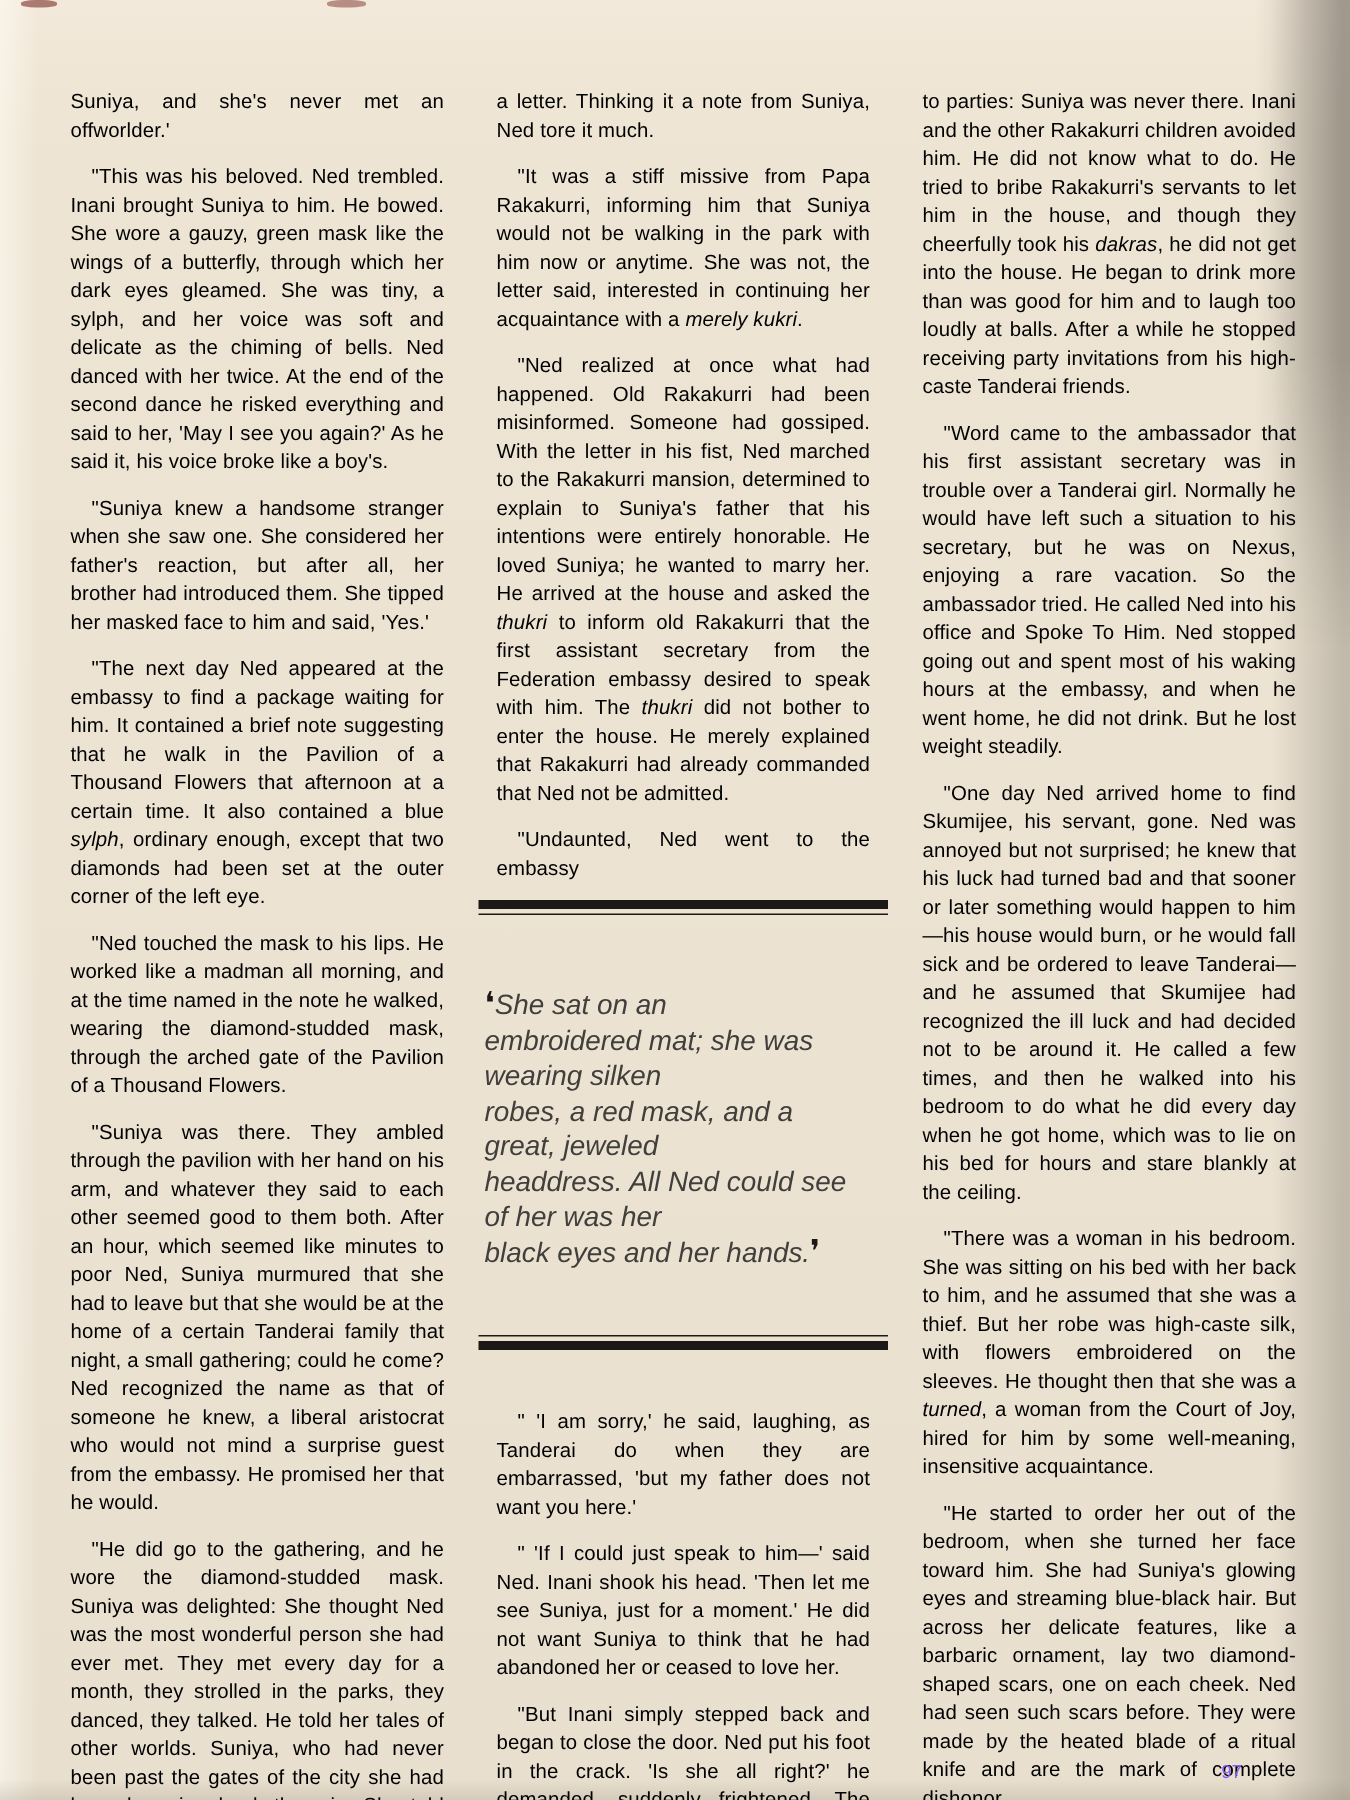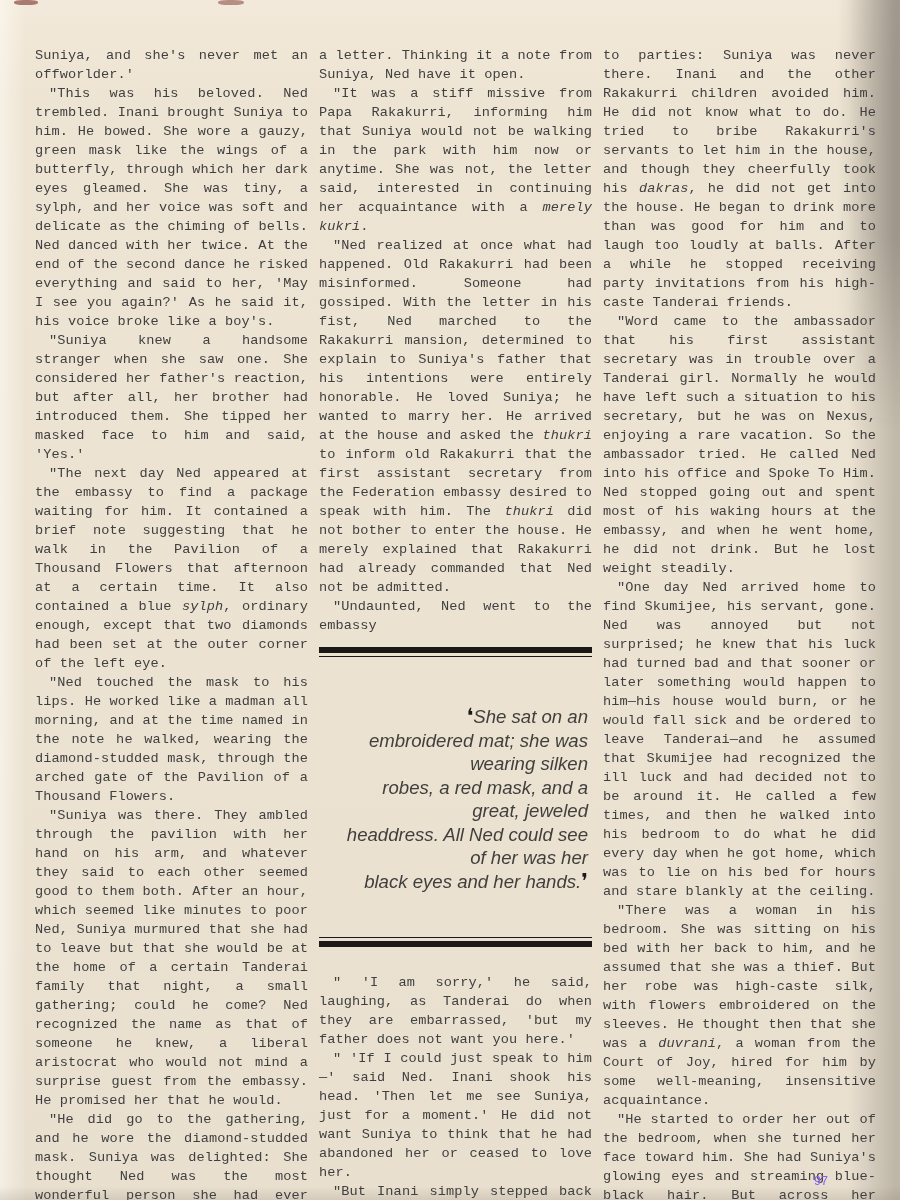--- a/index.html
+++ b/index.html
@@ -47,39 +47,38 @@
     left: 35px; top: 46px;
     width: 840px;
     display: flex;
     column-gap: 11px;
   }
   .col {
     width: 273px;
     flex: 0 0 273px;
   }
   .para {
-    margin: 0;
-    color: #404040;
+    margin: 12px;
+    color: #000000;
     font-size: 13.6px;
     line-height: 19px;
     text-align: justify;
     letter-spacing: 0.1px;
-    font-family: Liberation Mono, monospace;
   }
   .para.indent { text-indent: 14px; }
   .para i { font-style: italic; }
 
   .quote-sep { margin: 12px 0 0 0; }
   .sep-thick { height: 6px; background: #1c1817; }
   .sep-thin  { height: 1px; background: #1c1817; }
   .sep-gap   { height: 3px; }
 
   .pull-quote {
     margin: 48px 4px 44px 4px;
-    text-align: right;
+    text-align: left;
     font-style: italic;
     font-size: 18.6px;
     line-height: 23.5px;
     color: #413f3c;
   }
   .quote-mark {
     font-style: normal;
     font-size: 21px;
     color: #1c1817;
     line-height: 0;
@@ -109,21 +108,21 @@
       <p class="para indent">"This was his beloved. Ned trembled. Inani brought Suniya to him. He bowed. She wore a gauzy, green mask like the wings of a butterfly, through which her dark eyes gleamed. She was tiny, a sylph, and her voice was soft and delicate as the chiming of bells. Ned danced with her twice. At the end of the second dance he risked everything and said to her, 'May I see you again?' As he said it, his voice broke like a boy's.</p>
       <p class="para indent">"Suniya knew a handsome stranger when she saw one. She considered her father's reaction, but after all, her brother had introduced them. She tipped her masked face to him and said, 'Yes.'</p>
       <p class="para indent">"The next day Ned appeared at the embassy to find a package waiting for him. It contained a brief note suggesting that he walk in the Pavilion of a Thousand Flowers that afternoon at a certain time. It also contained a blue <i>sylph</i>, ordinary enough, except that two diamonds had been set at the outer corner of the left eye.</p>
       <p class="para indent">"Ned touched the mask to his lips. He worked like a madman all morning, and at the time named in the note he walked, wearing the diamond-studded mask, through the arched gate of the Pavilion of a Thousand Flowers.</p>
       <p class="para indent">"Suniya was there. They ambled through the pavilion with her hand on his arm, and whatever they said to each other seemed good to them both. After an hour, which seemed like minutes to poor Ned, Suniya murmured that she had to leave but that she would be at the home of a certain Tanderai family that night, a small gathering; could he come? Ned recognized the name as that of someone he knew, a liberal aristocrat who would not mind a surprise guest from the embassy. He promised her that he would.</p>
       <p class="para indent">"He did go to the gathering, and he wore the diamond-studded mask. Suniya was delighted: She thought Ned was the most wonderful person she had ever met. They met every day for a month, they strolled in the parks, they danced, they talked. He told her tales of other worlds. Suniya, who had never been past the gates of the city she had been born in, drank them in. She told him of her family, her brothers and sisters, her father, who was, she said sadly, quite strict, and her grandmother, the family's true head, the puissant, inaccessible Chiyasathi Rakakurri. Inani, who thought his father's attitude toward offworlders too parochial, saw no harm in this. Perhaps he was wrong. But he saw his little sister bloom like a rose when Ned entered the room, and he could not say to her, 'You should not see so much of him.'</p>
     </div>
 
   <div class="col">
     <div>
-        <p class="para">a letter. Thinking it a note from Suniya, Ned have it open.</p>
+        <p class="para">a letter. Thinking it a note from Suniya, Ned tore it much.</p>
         <p class="para indent">"It was a stiff missive from Papa Rakakurri, informing him that Suniya would not be walking in the park with him now or anytime. She was not, the letter said, interested in continuing her acquaintance with a <i>merely kukri</i>.</p>
         <p class="para indent">"Ned realized at once what had happened. Old Rakakurri had been misinformed. Someone had gossiped. With the letter in his fist, Ned marched to the Rakakurri mansion, determined to explain to Suniya's father that his intentions were entirely honorable. He loved Suniya; he wanted to marry her. He arrived at the house and asked the <i>thukri</i> to inform old Rakakurri that the first assistant secretary from the Federation embassy desired to speak with him. The <i>thukri</i> did not bother to enter the house. He merely explained that Rakakurri had already commanded that Ned not be admitted.</p>
         <p class="para indent">"Undaunted, Ned went to the embassy</p>
       </div>
 
     <div class="quote-sep">
       <div class="sep-thick"></div>
       <div class="sep-gap"></div>
       <div class="sep-thin"></div>
     </div>
@@ -141,21 +140,21 @@
         <p class="para indent">" 'I am sorry,' he said, laughing, as Tanderai do when they are embarrassed, 'but my father does not want you here.'</p>
         <p class="para indent">" 'If I could just speak to him—' said Ned. Inani shook his head. 'Then let me see Suniya, just for a moment.' He did not want Suniya to think that he had abandoned her or ceased to love her.</p>
         <p class="para indent">"But Inani simply stepped back and began to close the door. Ned put his foot in the crack. 'Is she all right?' he demanded, suddenly frightened. The colonists on Tanderai had been isolated for three hundred years, and though they seemed decent enough, he had heard stories. . . . He could tell nothing from Inani's face, because he could not see it.</p>
       </div>
   </div>
 
   <div class="col">
       <p class="para">to parties: Suniya was never there. Inani and the other Rakakurri children avoided him. He did not know what to do. He tried to bribe Rakakurri's servants to let him in the house, and though they cheerfully took his <i>dakras</i>, he did not get into the house. He began to drink more than was good for him and to laugh too loudly at balls. After a while he stopped receiving party invitations from his high-caste Tanderai friends.</p>
       <p class="para indent">"Word came to the ambassador that his first assistant secretary was in trouble over a Tanderai girl. Normally he would have left such a situation to his secretary, but he was on Nexus, enjoying a rare vacation. So the ambassador tried. He called Ned into his office and Spoke To Him. Ned stopped going out and spent most of his waking hours at the embassy, and when he went home, he did not drink. But he lost weight steadily.</p>
       <p class="para indent">"One day Ned arrived home to find Skumijee, his servant, gone. Ned was annoyed but not surprised; he knew that his luck had turned bad and that sooner or later something would happen to him—his house would burn, or he would fall sick and be ordered to leave Tanderai—and he assumed that Skumijee had recognized the ill luck and had decided not to be around it. He called a few times, and then he walked into his bedroom to do what he did every day when he got home, which was to lie on his bed for hours and stare blankly at the ceiling.</p>
-      <p class="para indent">"There was a woman in his bedroom. She was sitting on his bed with her back to him, and he assumed that she was a thief. But her robe was high-caste silk, with flowers embroidered on the sleeves. He thought then that she was a <i>duvrani</i>, a woman from the Court of Joy, hired for him by some well-meaning, insensitive acquaintance.</p>
+      <p class="para indent">"There was a woman in his bedroom. She was sitting on his bed with her back to him, and he assumed that she was a thief. But her robe was high-caste silk, with flowers embroidered on the sleeves. He thought then that she was a <i>turned</i>, a woman from the Court of Joy, hired for him by some well-meaning, insensitive acquaintance.</p>
       <p class="para indent">"He started to order her out of the bedroom, when she turned her face toward him. She had Suniya's glowing eyes and streaming blue-black hair. But across her delicate features, like a barbaric ornament, lay two diamond-shaped scars, one on each cheek. Ned had seen such scars before. They were made by the heated blade of a ritual knife and are the mark of complete dishonor.</p>
       <p class="para indent">"Horrified, he drew back as the woman said his name and stretched her arms to him." The first assistant secretary paused to drink.</p>
       <p class="para indent">"Another one?" he said, gesturing to my empty glass. He smiled when I shook my head no.</p>
       <p class="para indent">"The woman was Suniya, of course. Old Rakakurri was more conservative than even his children had thought. Scarring is a not uncommon punishment among the lower castes, but an aristocrat should not take the  to his youngest and most naive daughter. It must be done by a shaman. Those who have been branded are forbidden to wear masks. They are called , the faceless ones, and they live—they must—in the outermost circles of the city,</p>
     </div>
 
 </div>
 
 <div class="page-number">97</div>
 

